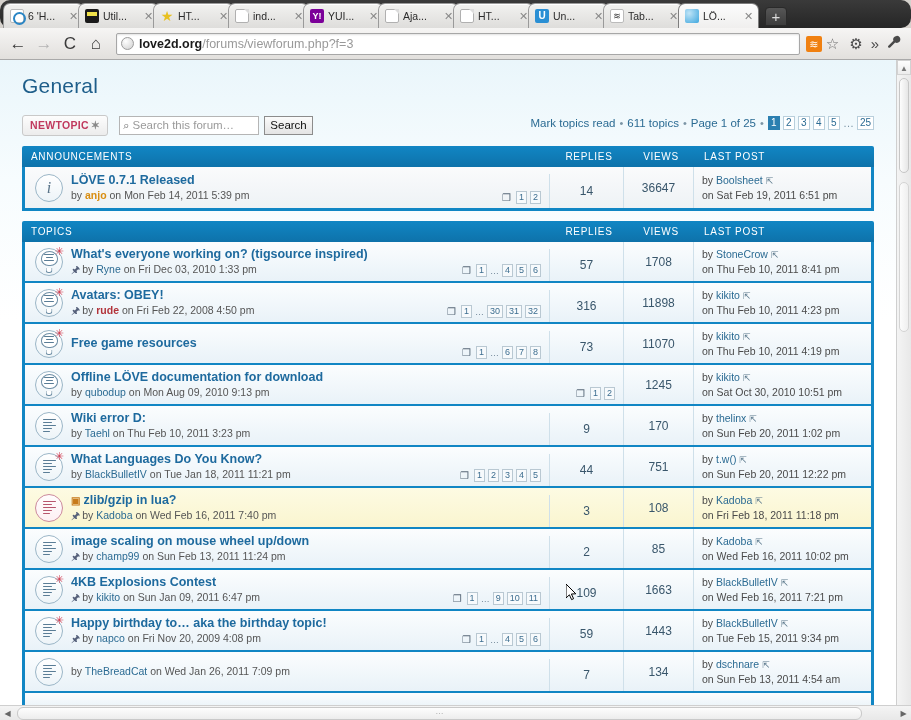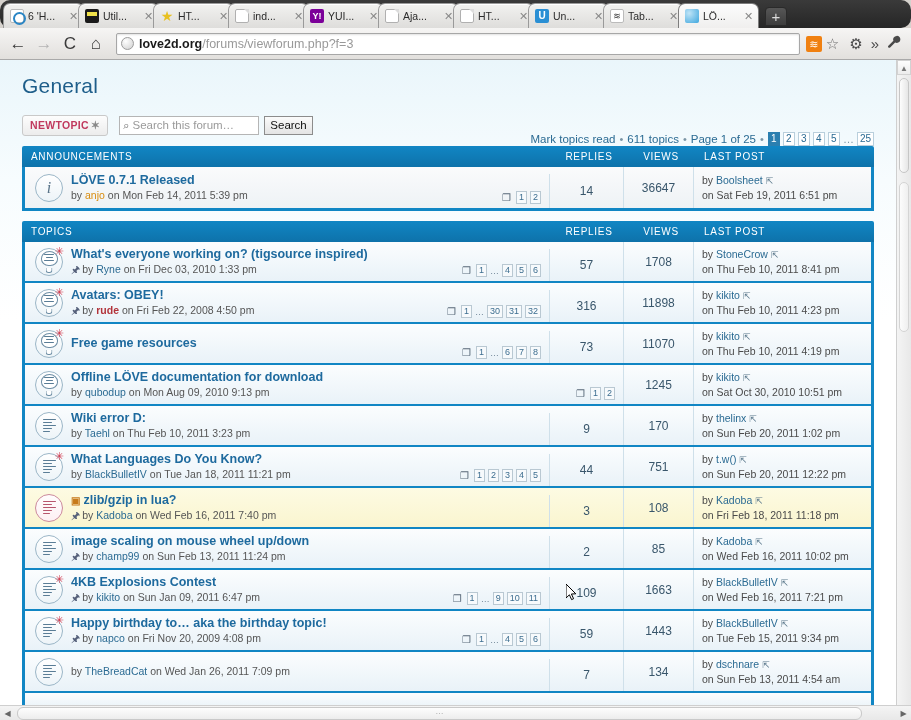--- a/index.html
+++ b/index.html
@@ -200,21 +200,21 @@
     border: 1px solid #8c8c8c;
     background: linear-gradient(#fbfbfb,#e4e4e4);
     font-size: 11.5px;
     color: #111;
     padding: 0 5px;
     cursor: pointer;
     line-height: 17px;
   }
   .meta {
     position: absolute;
-    right: 0; top: 18px;
+    right: 0; top: 2px;
     font-size: 11.5px;
     color: #2b6b93;
     display: flex; align-items: center; gap: 4px;
   }
   .meta a { color:#2b6b93; text-decoration:none; cursor:pointer; }
   .pg {
     display:inline-block; min-width:12px; height:14px;
     border:1px solid #b9cfdc; background:#fff;
     font-size:10px; color:#2b6b93; text-align:center; line-height:12px;
     padding:0 2px; cursor:pointer;
@@ -271,21 +271,21 @@
     line-height: 15px;
     cursor: pointer;
   }
   .tsub {
     font-size: 10.5px;
     color: #555;
     line-height: 15px;
     white-space: nowrap;
   }
   .tsub .auth { color:#2b6b93; }
-  .tsub .auth.orange { color:#d98d10; font-weight:normal; }
+  .tsub .auth.orange { color:#d98d10; font-weight:bold; }
   .tsub .auth.red { color:#b2333a; font-weight:bold; }
   .clip { color:#55607a; font-size:10px; margin-right:2px; }
   .newmark { color:#c77a1a; font-size:10px; margin-right:3px; }
 
   .minipg {
     position: absolute;
     right: 8px; bottom: 4px;
     display: flex; align-items: center; gap: 3px;
   }
   .minipg .pgico { font-size:10px; color:#5a6a7a; margin-right:2px; }

